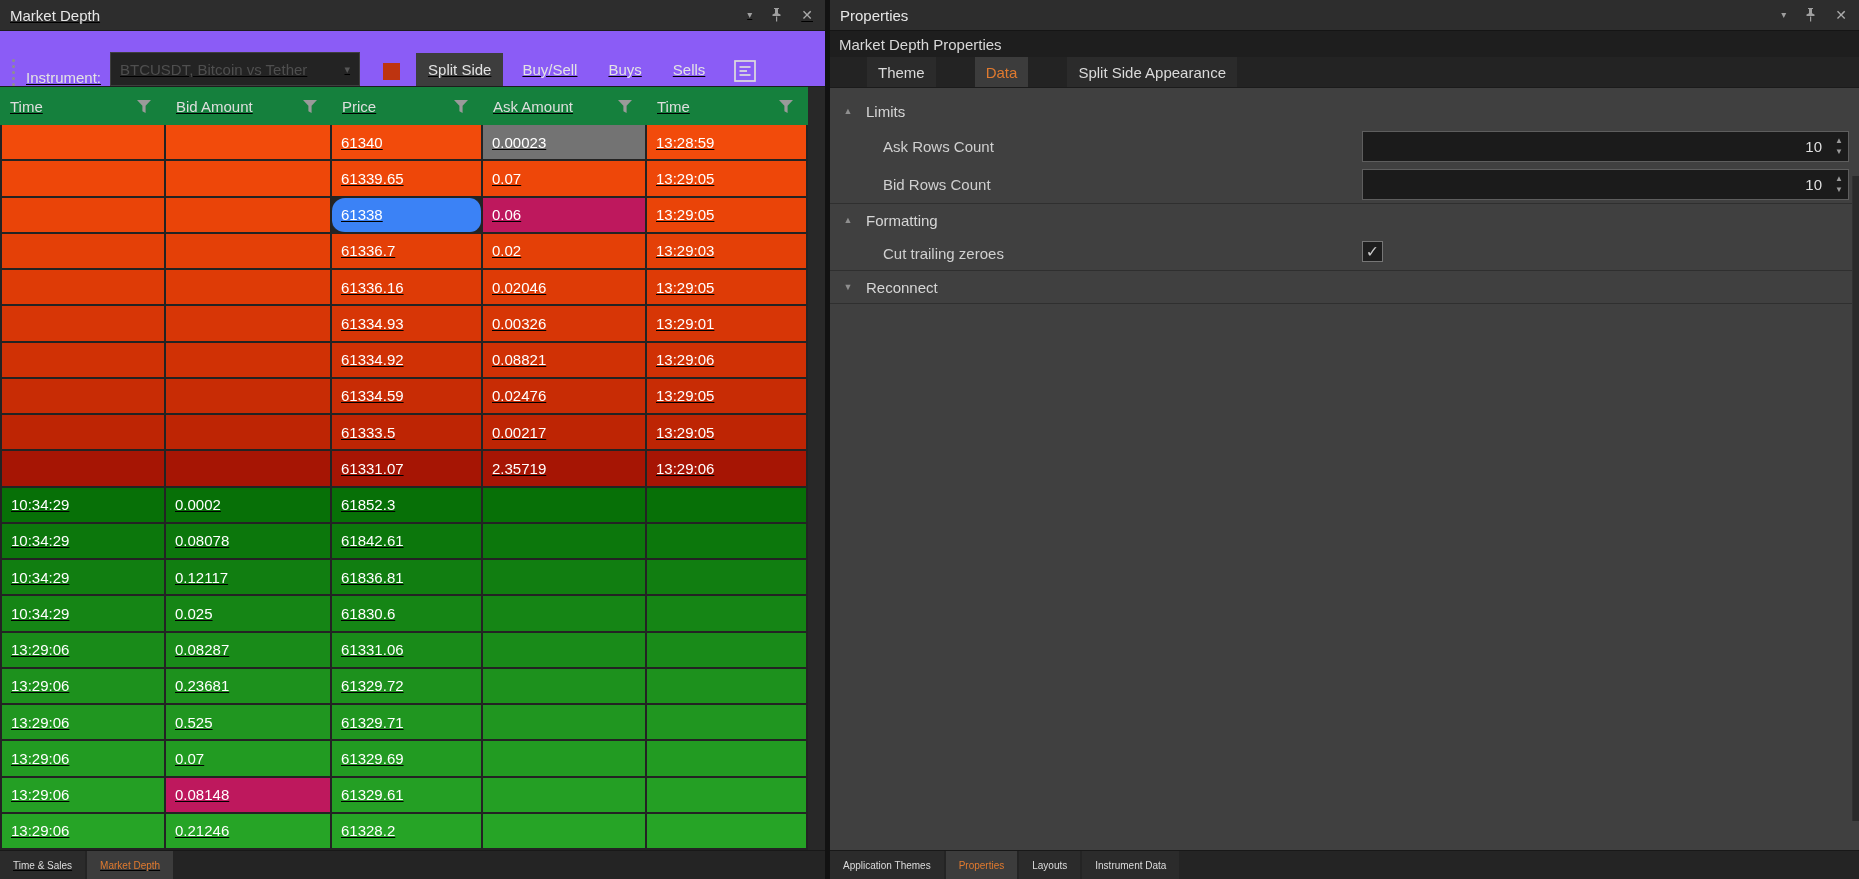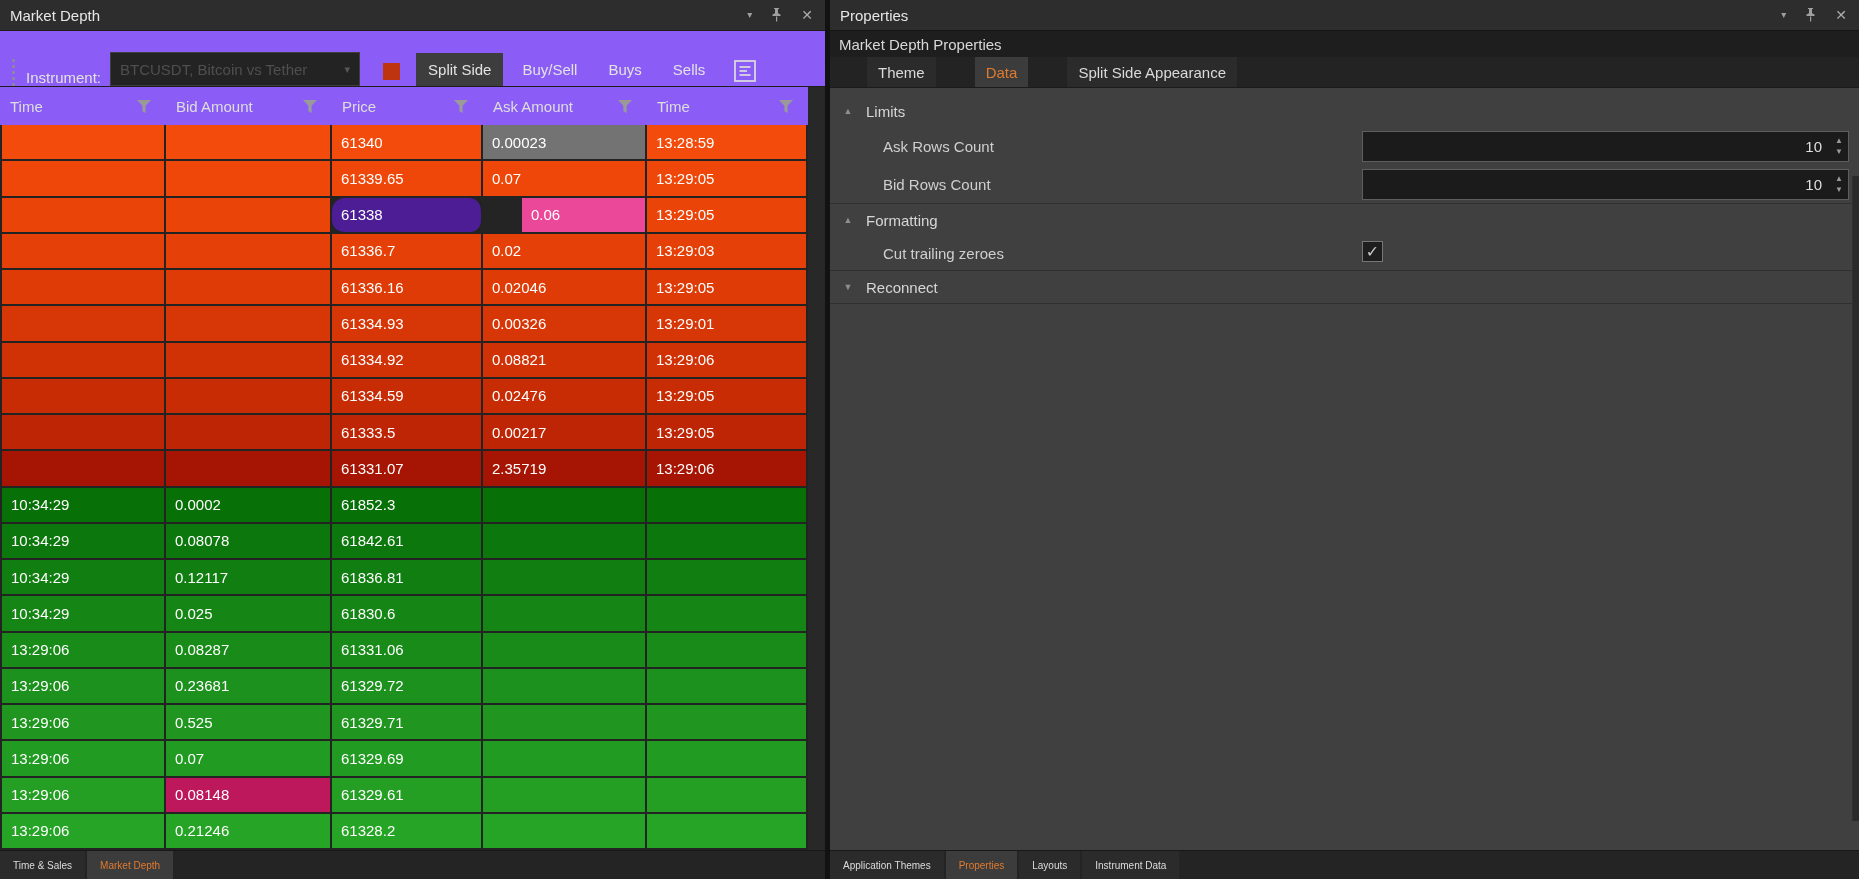--- a/index.html
+++ b/index.html
@@ -3,21 +3,21 @@
 <meta charset="utf-8">
 <style>
   * { box-sizing: border-box; margin: 0; padding: 0; }
   html, body { width: 1859px; height: 879px; overflow: hidden; background: #1a1a1a; }
   body { font-family: "Liberation Sans", sans-serif; }
 
   .app { width: 1859px; height: 879px; display: flex; background: #222; --accent: #E07A2F; }
 
   
   .panel { display: flex; flex-direction: column; }
-  .panel-left { width: 825px; background: #242424; }
+  .panel-left { width: 825px; background: #242424; text-decoration: underline; }
   .splitter { width: 5px; background: #121212; }
   .panel-right { flex: 1; background: #404040; position: relative; }
 
   .titlebar { height: 30px; background: #2D2D2D; display: flex; align-items: center;
               padding: 0 12px 0 10px; color: #E6E6E6; font-size: 15px; flex: 0 0 auto; }
   .win-icons { margin-left: auto; display: flex; align-items: center; gap: 19px; }
   .win-ico { color: #9F9F9F; font-size: 12px; line-height: 1; cursor: default; display: flex; align-items: center; }
   .win-ico.caret { font-size: 10px; }
   .win-ico.close { font-size: 14px; color: #ABABAB; }
 
@@ -34,21 +34,21 @@
   .stop-btn { width: 30px; height: 30px; margin-left: 16px; display: flex; align-items: center; justify-content: center; }
   .stop-btn .sq { width: 17px; height: 17px; background: #BE3410; }
   .tbtns { display: flex; align-items: center; margin-left: 10px; gap: 7px; }
   .tbtn { height: 33px; padding: 0 12px; display: flex; align-items: center;
           color: #E3E3E3; font-size: 15px; background: transparent; border: none; }
   .tbtn.active { background: #3D3D3D; }
   .list-btn { margin-left: 13px; width: 30px; height: 30px; display: flex; align-items: center; justify-content: center; }
 
   
   .grid-cols { display: grid; grid-template-columns: 166px 166px 151px 164px 161px 1fr; }
-  .thead { height: 38px; background: #8b5cf6; flex: 0 0 auto; text-align: right; }
+  .thead { height: 38px; background: #15803d; flex: 0 0 auto; text-align: right; }
   .th { display: flex; align-items: center; padding-left: 10px; color: #DEDEDE; font-size: 15px; }
   .th .funnel { margin-left: auto; margin-right: 15px; display: flex; }
   .th.gutter, .cell.gutter { padding: 0; background: #282828; }
   .tbody { flex: 1 1 auto; display: flex; flex-direction: column; }
   .row { flex: 1; }
   .cell { display: flex; align-items: center; padding-left: 9px; color: #FFFFFF; font-size: 15px;
           border-right: 2px solid #232323; border-bottom: 2px solid #232323; overflow: hidden; white-space: nowrap; }
   .cell:first-child { border-left: 2px solid #232323; }
   .cell.gutter { border: none; }
 
@@ -201,22 +201,22 @@
           <div class="cell" style="background: rgb(238, 71, 9);"></div>
           <div class="cell" style="background: rgb(238, 71, 9);"></div>
           <div class="cell" style="background: rgb(238, 71, 9);">61339.65</div>
           <div class="cell" style="background: rgb(238, 71, 9);">0.07</div>
           <div class="cell" style="background: rgb(238, 71, 9);">13:29:05</div>
           <div class="cell gutter"></div>
         </div>
         <div class="row grid-cols">
           <div class="cell" style="background: rgb(234, 68, 8);"></div>
           <div class="cell" style="background: rgb(234, 68, 8);"></div>
-          <div class="cell" style="background: #4c1d95; border-radius: 13px;">61338</div>
-          <div class="cell" style="background: #ec4899; margin-left: 39px;">0.06</div>
+          <div class="cell" style="background: #3b82f6; border-radius: 13px;">61338</div>
+          <div class="cell" style="background: #be185d;">0.06</div>
           <div class="cell" style="background: rgb(234, 68, 8);">13:29:05</div>
           <div class="cell gutter"></div>
         </div>
         <div class="row grid-cols">
           <div class="cell" style="background: rgb(228, 64, 7);"></div>
           <div class="cell" style="background: rgb(228, 64, 7);"></div>
           <div class="cell" style="background: rgb(228, 64, 7);">61336.7</div>
           <div class="cell" style="background: rgb(228, 64, 7);">0.02</div>
           <div class="cell" style="background: rgb(228, 64, 7);">13:29:03</div>
           <div class="cell gutter"></div>

